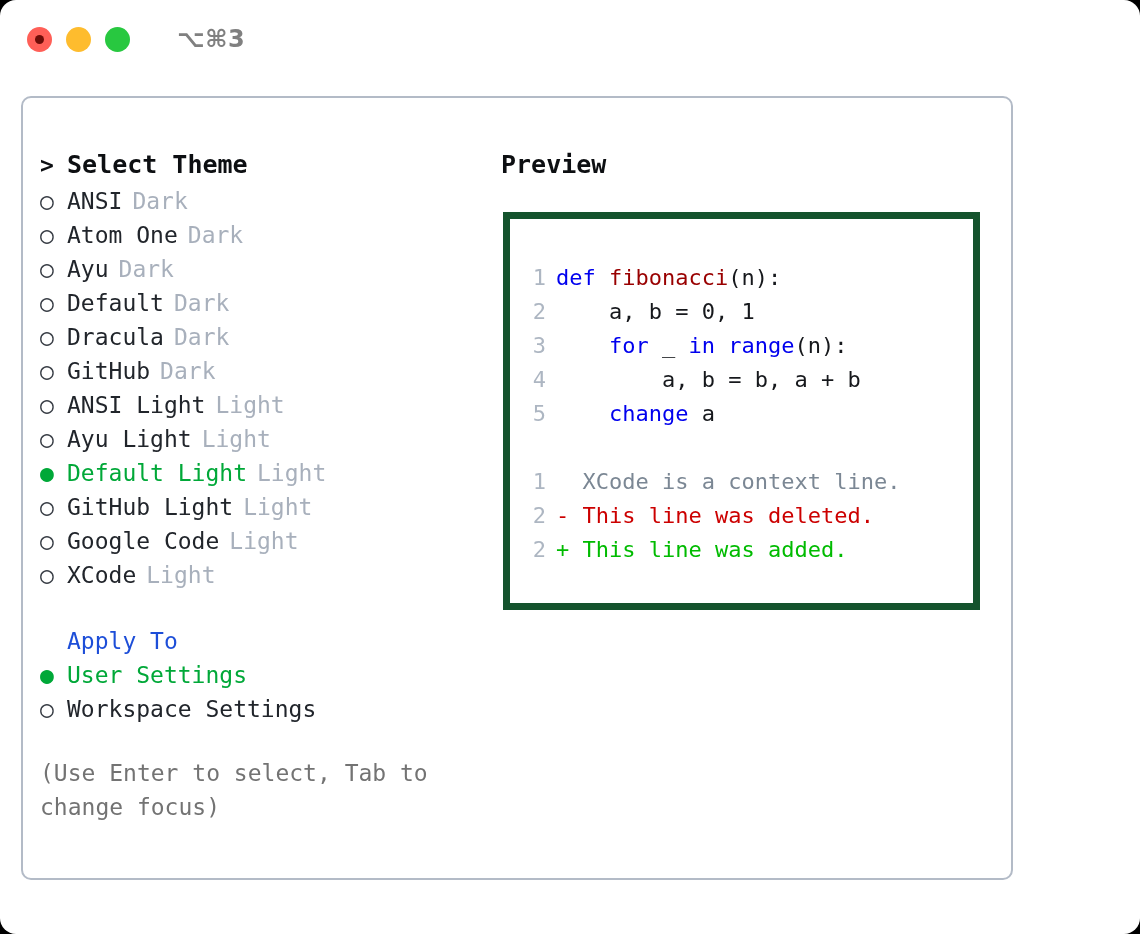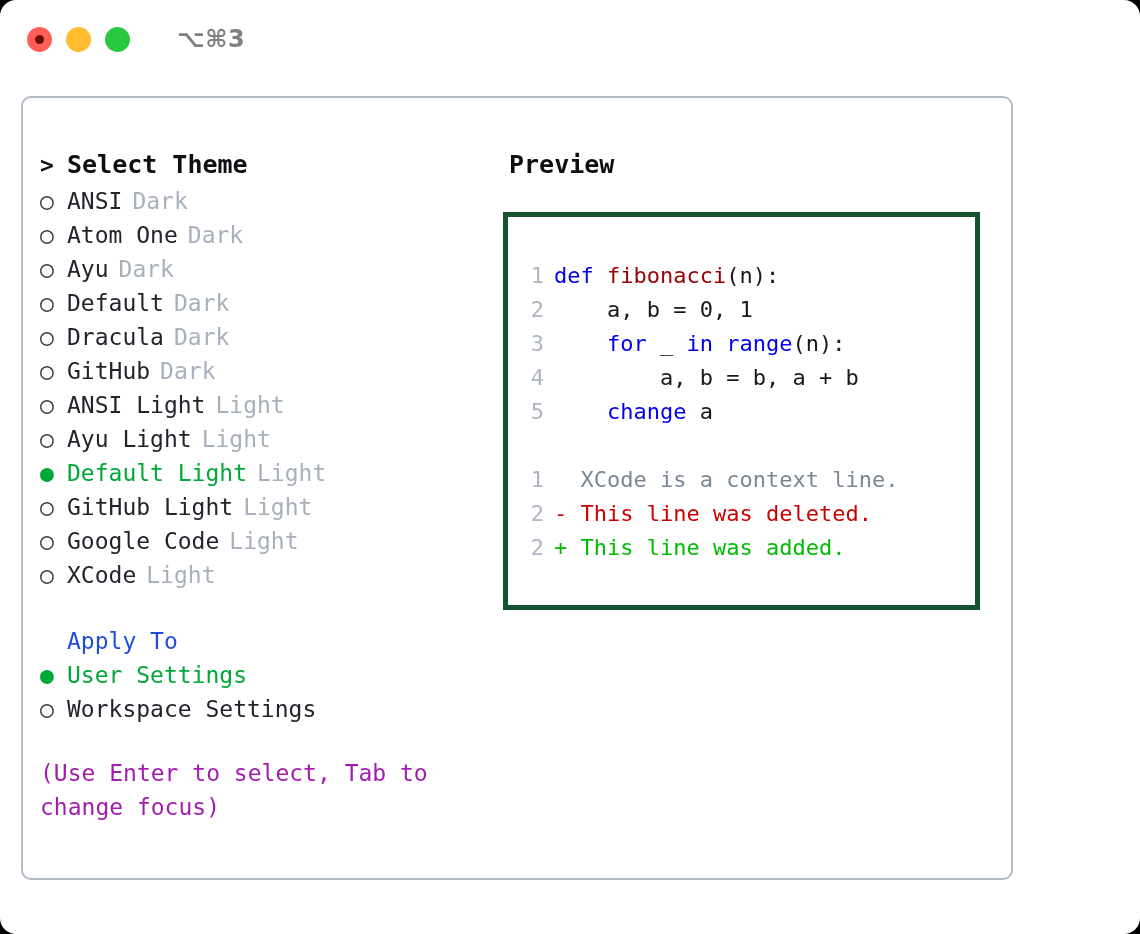--- a/index.html
+++ b/index.html
@@ -147,46 +147,46 @@
     font-size: 23px;
     color: #1d4ed8;
     height: 34px;
     line-height: 34px;
     padding-left: 27px;
     white-space: pre;
   }
   #hint {
     margin-top: 30px;
     font-size: 23px;
-    color: #a21caf;
+    color: #737373;
     line-height: 34px;
     width: 400px;
     white-space: pre-wrap;
   }
 
   
   #right-col {
     flex: 1;
     padding: 48px 0 0 0;
     box-sizing: border-box;
   }
   #preview-title {
     font-size: 25px;
     font-weight: bold;
     color: #0d0f12;
-    margin-left: 16px;
+    margin-left: 8px;
     height: 38px;
     line-height: 38px;
   }
   #preview-box {
     margin-top: 28px;
     margin-left: 10px;
     width: 477px;
     height: 398px;
-    border: 5px solid #14532d;
+    border: 7px solid #14532d;
     box-sizing: border-box;
     background: #ffffff;
     padding: 42px 0 0 16px;
   }
   .code-line {
     font-size: 22px;
     line-height: 34px;
     white-space: pre;
     height: 34px;
   }

